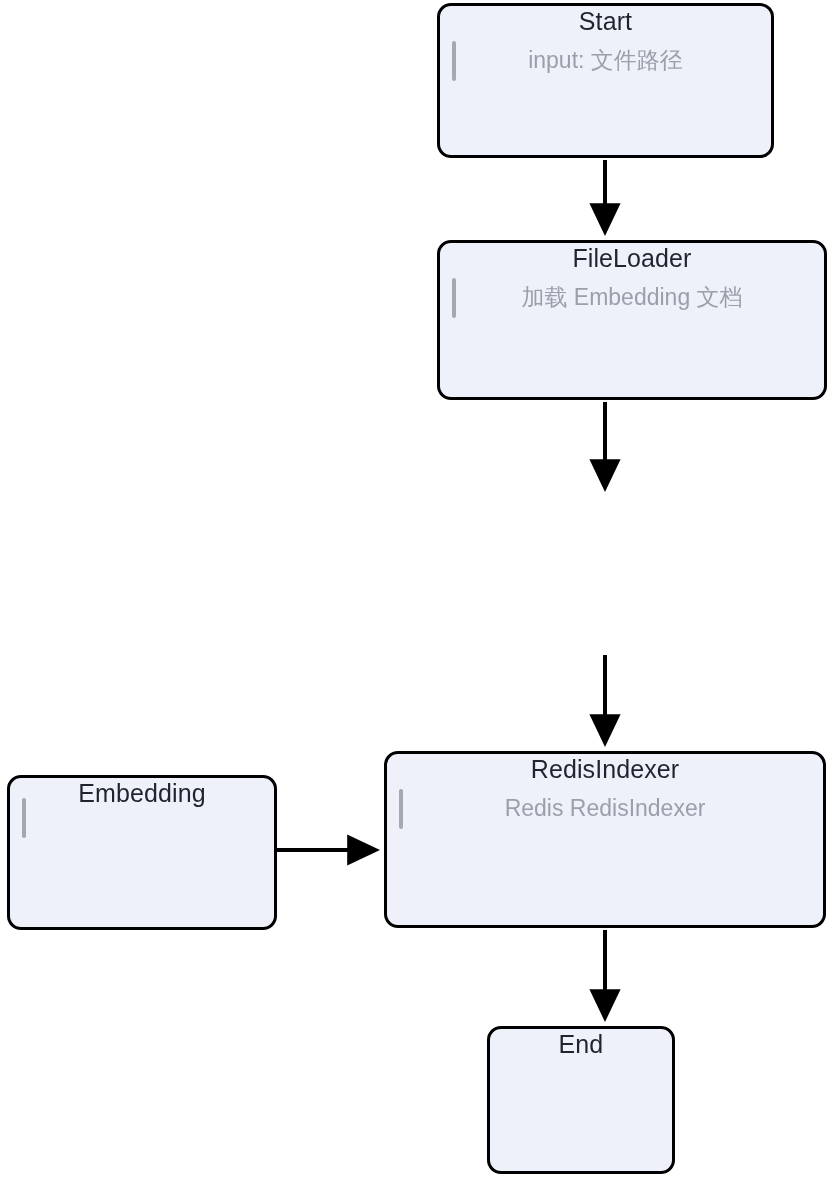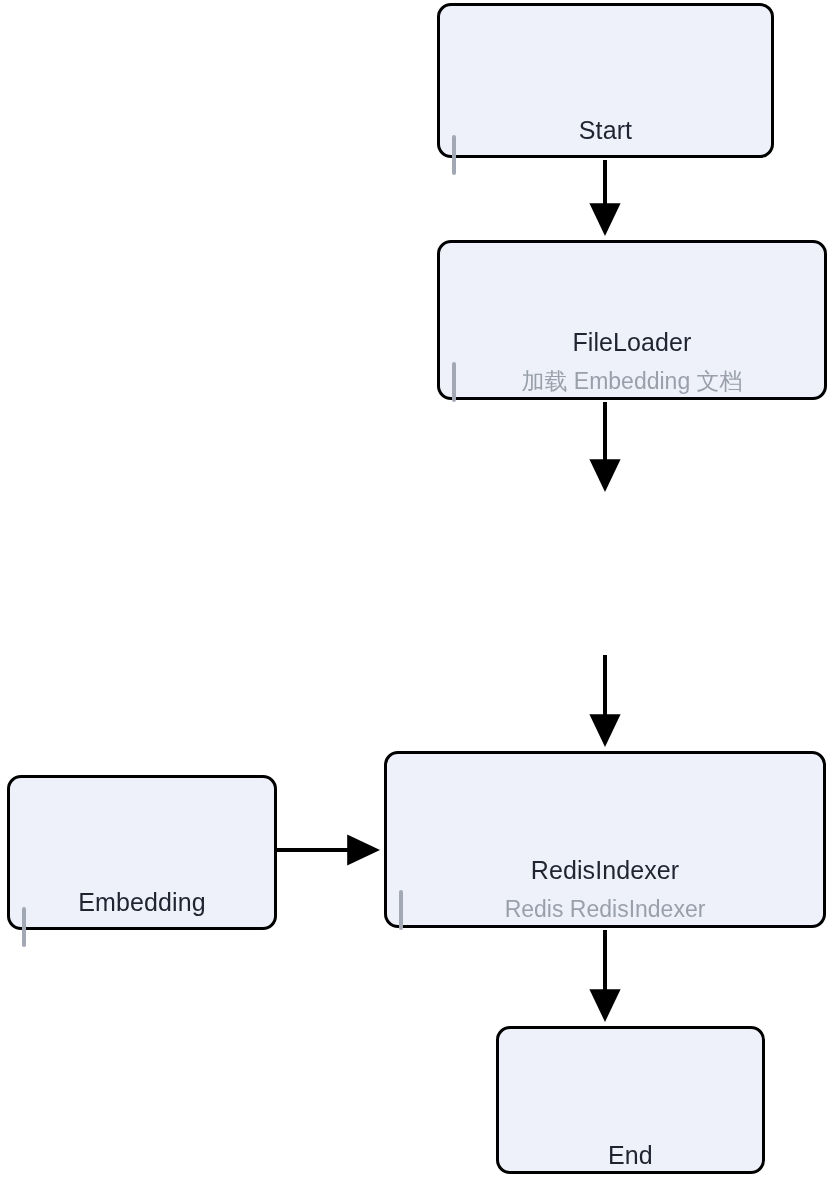--- a/index.html
+++ b/index.html
@@ -33,21 +33,21 @@
 
   .node {
     position: absolute;
     box-sizing: border-box;
     background: #eef1fa;
     border: 3px solid #000000;
     border-radius: 14px;
     display: flex;
     flex-direction: column;
     align-items: center;
-    justify-content: flex-end;
+    justify-content: flex-start;
     text-align: center;
   }
 
   .node-title {
     color: #1f2430;
     font-size: 25px;
     line-height: 1.25;
     letter-spacing: 0.1px;
     white-space: nowrap;
   }
@@ -78,21 +78,21 @@
     line-height: 1.3;
     white-space: nowrap;
   }
 
   
   .n-start          { left: 437px; top: 3px;    width: 337px; height: 155px; }
   .n-fileloader     { left: 437px; top: 240px;  width: 390px; height: 160px; }
   .n-splitter       { left: 437px; top: 496px;  width: 337px; height: 157px; }
   .n-redisindexer   { left: 384px; top: 751px;  width: 442px; height: 177px; }
   .n-embedding      { left: 7px;   top: 775px;  width: 270px; height: 155px; }
-  .n-end            { left: 487px; top: 1026px; width: 269px; height: 148px; margin-left: 9px; }
+  .n-end            { left: 487px; top: 1026px; width: 188px; height: 148px; }
 
   .n-end .node-title { font-size: 25px; }
 </style>
 </head>
 <body>
 
 <div id="canvas">
 
   <svg id="edge-layer" viewBox="0 0 832 1184">
     <defs>
@@ -109,20 +109,21 @@
 
     <line x1="248" y1="850" x2="376" y2="850" stroke="#000000" stroke-width="4" marker-end="url(#arrowhead)"></line>
 
     <line x1="605" y1="930" x2="605" y2="1018" stroke="#000000" stroke-width="4" marker-end="url(#arrowhead)"></line>
   </svg>
 
   <div class="node n-start">
     <div class="node-title">Start</div>
     <div class="node-sub-row">
       <span class="accent-bar"></span>
+      <span class="node-sub">input: 文件路径</span>
     </div>
   </div>
 
   <div class="node n-fileloader">
     <div class="node-title">FileLoader</div>
     <div class="node-sub-row">
       <span class="accent-bar"></span>
       <span class="node-sub">加载 Embedding 文档</span>
     </div>
   </div>

